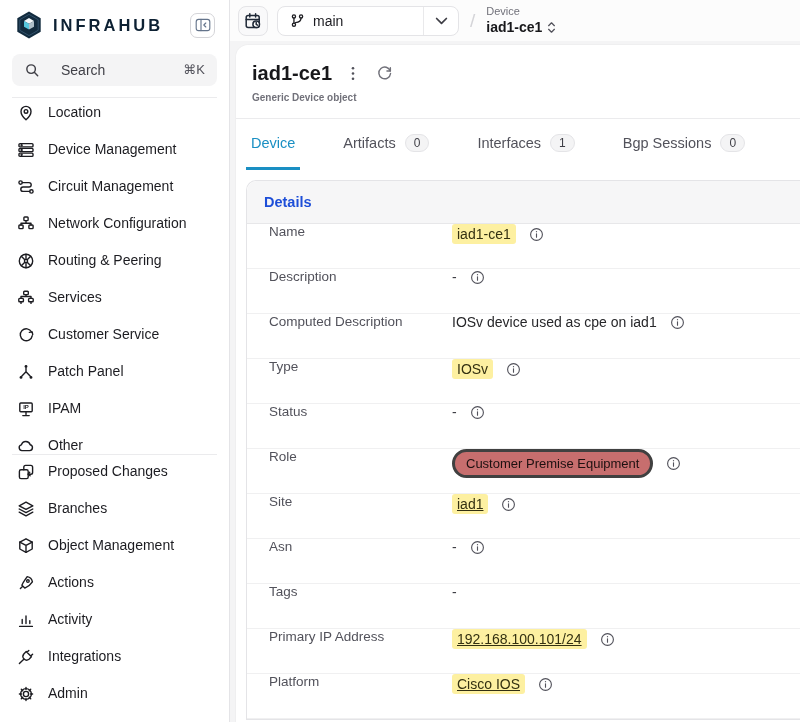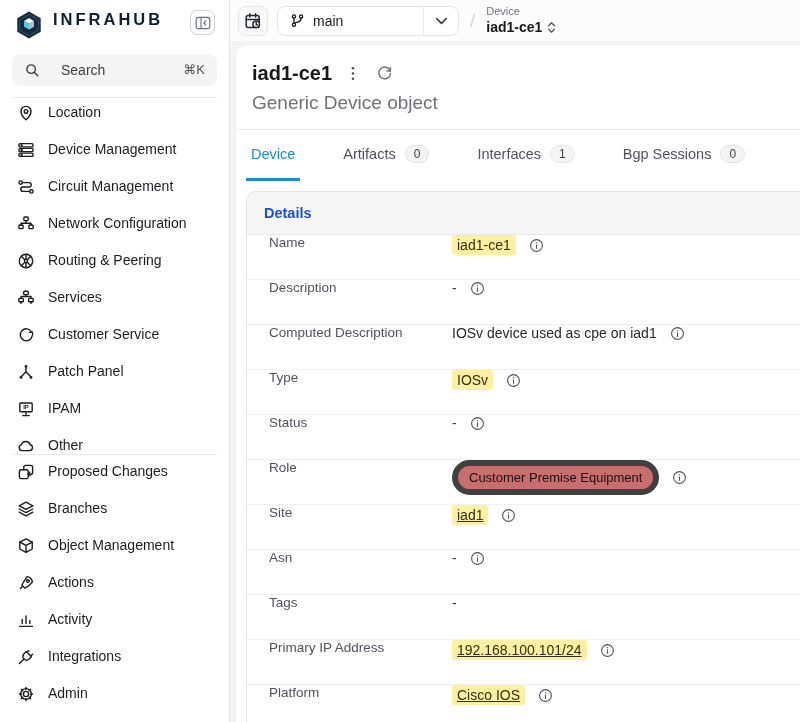--- a/index.html
+++ b/index.html
@@ -7,21 +7,21 @@
   body {
     width:800px; height:722px; overflow:hidden;
     font-family:"Liberation Sans", sans-serif;
     background:#f4f4f5; display:flex; color:#18181b;
   }
   svg { display:block; }
 
   
   .sidebar { width:230px; min-width:230px; height:722px; background:#fff;
     border-right:1px solid #e4e4e7; display:flex; flex-direction:column; }
-  .logo-row { display:flex; gap:9px; padding:10px 14px 4px 14px; }
+  .logo-row { display:flex; align-items:center; gap:9px; padding:10px 14px 4px 14px; }
   .brand { flex:1; font-weight:800; font-size:16.5px; letter-spacing:3px; color:#0d2133; }
   .collapse-btn { width:25px; height:25px; border:1px solid #d4d4d8; border-radius:7px;
     background:#fff; display:flex; align-items:center; justify-content:center; cursor:pointer; }
   .search-box { margin:10px 12px 0; background:#f4f4f5; border-radius:8px; height:32px;
     display:flex; align-items:center; gap:21px; padding:0 12px; cursor:pointer; }
   .search-label { flex:1; font-size:14px; color:#3f3f46; }
   .search-kbd { font-size:13px; color:#52525b; }
   .sb-divider { border-top:1px solid #ebebed; margin:11px 12px 0; }
   .nav-group { padding-top:6px; }
   .nav-group.clip { height:361px; overflow:hidden; }
@@ -45,40 +45,40 @@
   .crumb-name-row { display:flex; align-items:center; gap:5px; cursor:pointer; }
   .crumb-name { font-size:14px; font-weight:600; color:#18181b; }
 
   .content { flex:1; background:#f4f4f5; padding:4px 0 0 6px; min-height:0; }
   .card { background:#fff; border-radius:12px 0 0 0; height:100%;
     box-shadow:0 0 0 1px rgba(0,0,0,0.02); overflow:hidden; }
   .card-header { padding:17px 16px 15px; }
   .title-row { display:flex; align-items:center; gap:17px; }
   .page-title { margin:0; font-size:20px; font-weight:700; color:#18181b; }
   .icon-ghost-btn { background:none; border:none; padding:2px; cursor:pointer; display:flex; }
-  .subtitle { margin-top:7px; font-size:19px; color:#71717a; }
+  .subtitle { margin-top:7px; font-size:10px; color:#71717a;font-weight:bold; }
   .header-divider { border-top:1px solid #ebebed; }
   .tabs { display:flex; gap:38px; padding-left:10px; height:51px; }
   .tab { display:flex; align-items:center; gap:9px; padding:0 5px; font-size:14.5px; color:#52525b;
     border-bottom:3px solid transparent; cursor:pointer; }
   .tab.active { color:#1a8fc3; border-bottom-color:#1a8fc3; font-weight:500; }
   .tab-badge { background:#f4f4f5; border:1px solid #e4e4e7; border-radius:999px;
     font-size:12px; color:#3f3f46; padding:1px 8px; }
 
   .details-panel { margin:10px 0 0 10px; border:1px solid #e4e4e7; border-right:none;
     border-radius:10px 0 0 0; }
   .panel-header { background:#f6f6f7; border-bottom:1px solid #e7e7e9; padding:13px 17px;
     font-size:14.5px; font-weight:700; color:#1d4ed8; border-radius:10px 0 0 0; }
   .drow { height:45px; display:flex; align-items:flex-start; padding-left:22px;
     border-bottom:1px solid #f0f0f1; background:#fff; }
   .drow-label { width:183px; flex:none; font-size:13.5px; color:#52525b; }
   .drow-val { display:flex; align-items:center; gap:13px; font-size:14px; color:#27272a; }
   .hl { background:#fdf0a1; padding:2px 5px; border-radius:3px; color:#333011; }
   a.hl { text-decoration:underline; cursor:pointer; }
-  .badge-role { background:#c76e6e; border:6px solid #404040; border-radius:999px;
+  .badge-role { background:#c76e6e; border:3px solid #404040; border-radius:999px;
     padding:4px 11px; font-size:13px; font-weight:500; color:#1d1010; }
   .dash { color:#3f3f46; }
   .info-ic { color:#52525b; display:flex; cursor:pointer; }
 </style>
 </head>
 <body>
 
 <aside class="sidebar">
   <div class="logo-row">
     <span>

